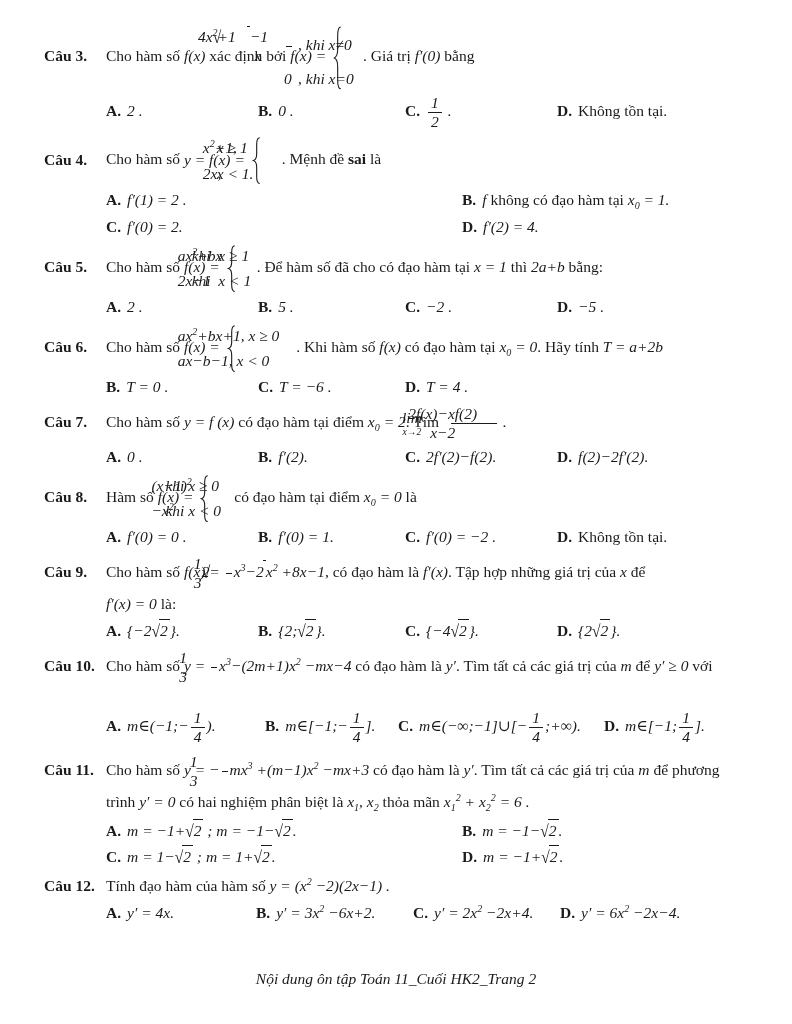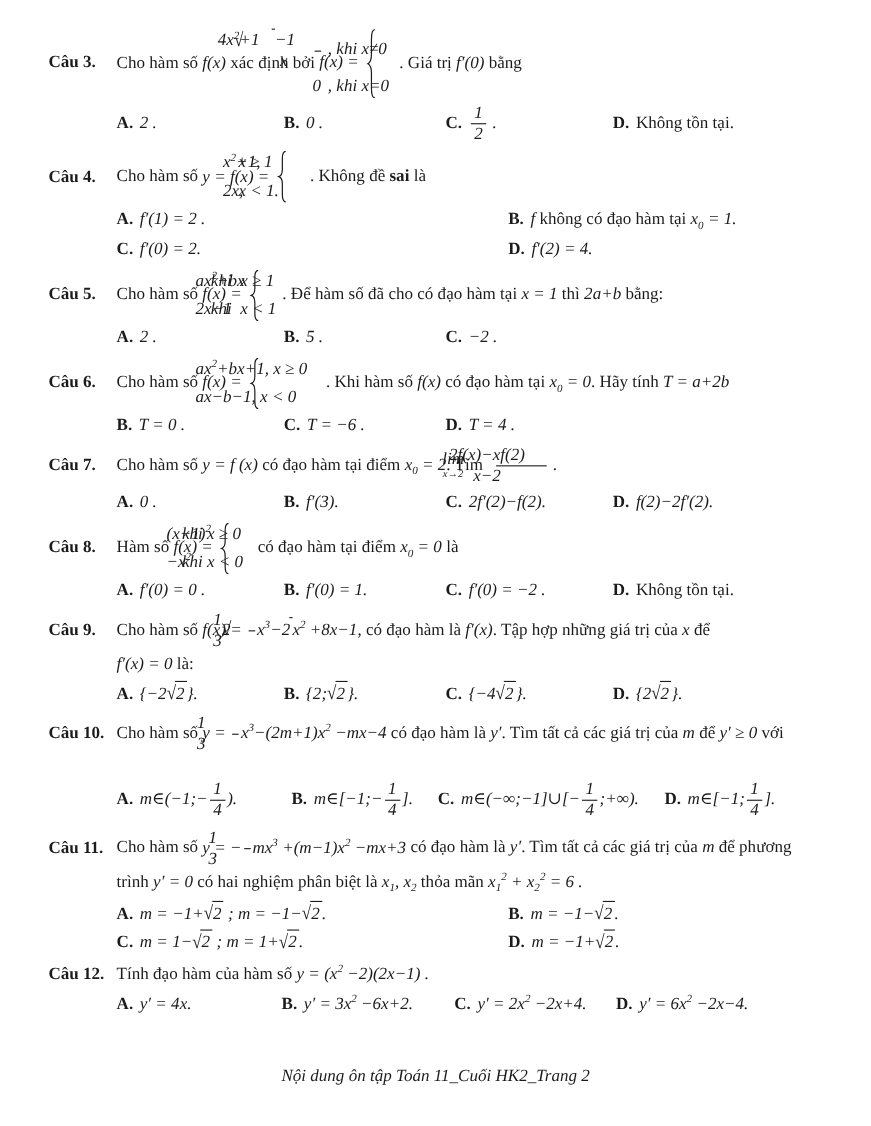--- a/index.html
+++ b/index.html
@@ -71,40 +71,41 @@
           <span class="opt"><b class="olabel">B.</b><span class="obody"><span class="math">0 .</span></span></span>
           <span class="opt"><b class="olabel">C.</b><span class="obody"><span class="math"><span class="mfrac"><span class="mnum">1</span><span class="mden">2</span></span> .</span></span></span>
           <span class="opt"><b class="olabel">D.</b><span class="obody"><span class="txt">Không tồn tại.</span></span></span>
         </div>
       </section>
 
   <section class="q">
     <div class="qpara">
       <span class="qlabel">Câu 4.</span><span class="qstem"><span class="txt">Cho hàm số </span><span class="math">y = f(x) = <span class="mcases"><span class="mbrace"><svg viewBox="0 0 10 40" preserveAspectRatio="none">
                     <path d="M8.6 .6C6 .6 5.2 2.4 5.2 6.2L5.2 14.5C5.2 17.6 4.4 19.3 1.6 20 4.4 20.7 5.2 22.4 5.2 25.5L5.2 33.8C5.2 37.6 6 39.4 8.6 39.4" fill="none" stroke="#1b1b1b" stroke-width="1.1" vector-effect="non-scaling-stroke"></path>
-                  </svg></span><span class="mcol"><span class="mcx">x<sup>2</sup>+1,</span><span class="mcc">x ≥ 1</span><span class="mcx">2x,</span><span class="mcc">x &lt; 1.</span></span></span></span><span class="txt">. Không đề </span><span class="txt bold">sai</span><span class="txt"> là</span></span>
+                  </svg></span><span class="mcol"><span class="mcx">x<sup>2</sup>+1,</span><span class="mcc">x ≥ 1</span><span class="mcx">2x,</span><span class="mcc">x &lt; 1.</span></span></span></span><span class="txt">. Mệnh đề </span><span class="txt bold">sai</span><span class="txt"> là</span></span>
     </div>
   <div class="opts lay-g2">
           <span class="opt"><b class="olabel">A.</b><span class="obody"><span class="math">f′(1) = 2 .</span></span></span>
           <span class="opt"><b class="olabel">B.</b><span class="obody"><span class="math">f</span><span class="txt"> không có đạo hàm tại </span><span class="math">x<sub>0</sub> = 1.</span></span></span>
           <span class="opt"><b class="olabel">C.</b><span class="obody"><span class="math">f′(0) = 2.</span></span></span>
           <span class="opt"><b class="olabel">D.</b><span class="obody"><span class="math">f′(2) = 4.</span></span></span>
         </div>
       </section>
 
   <section class="q">
     <div class="qpara">
       <span class="qlabel">Câu 5.</span><span class="qstem"><span class="txt">Cho hàm số </span><span class="math">f(x) = <span class="mcases"><span class="mbrace"><svg viewBox="0 0 10 40" preserveAspectRatio="none">
                     <path d="M8.6 .6C6 .6 5.2 2.4 5.2 6.2L5.2 14.5C5.2 17.6 4.4 19.3 1.6 20 4.4 20.7 5.2 22.4 5.2 25.5L5.2 33.8C5.2 37.6 6 39.4 8.6 39.4" fill="none" stroke="#1b1b1b" stroke-width="1.1" vector-effect="non-scaling-stroke"></path>
                   </svg></span><span class="mcol"><span class="mcx">ax<sup>2</sup>+bx</span><span class="mcc">khi  x ≥ 1</span><span class="mcx">2x−1</span><span class="mcc">khi  x &lt; 1</span></span></span></span><span class="txt">. Để hàm số đã cho có đạo hàm tại </span><span class="math">x = 1</span><span class="txt"> thì </span><span class="math">2a+b</span><span class="txt"> bằng:</span></span>
     </div>
   <div class="opts lay-r4">
           <span class="opt"><b class="olabel">A.</b><span class="obody"><span class="math">2 .</span></span></span>
           <span class="opt"><b class="olabel">B.</b><span class="obody"><span class="math">5 .</span></span></span>
           <span class="opt"><b class="olabel">C.</b><span class="obody"><span class="math">−2 .</span></span></span>
+          <span class="opt"><b class="olabel">D.</b><span class="obody"><span class="math">−5 .</span></span></span>
         </div>
       </section>
 
   <section class="q">
     <div class="qpara">
       <span class="qlabel">Câu 6.</span><span class="qstem"><span class="txt">Cho hàm số </span><span class="math">f(x) = <span class="mcases"><span class="mbrace"><svg viewBox="0 0 10 40" preserveAspectRatio="none">
                     <path d="M8.6 .6C6 .6 5.2 2.4 5.2 6.2L5.2 14.5C5.2 17.6 4.4 19.3 1.6 20 4.4 20.7 5.2 22.4 5.2 25.5L5.2 33.8C5.2 37.6 6 39.4 8.6 39.4" fill="none" stroke="#1b1b1b" stroke-width="1.1" vector-effect="non-scaling-stroke"></path>
                   </svg></span><span class="mcol"><span class="mcx">ax<sup>2</sup>+bx+1, x ≥ 0</span><span class="mcc"> </span><span class="mcx">ax−b−1, x &lt; 0</span><span class="mcc"> </span></span></span></span><span class="txt">. Khi hàm số </span><span class="math">f(x)</span><span class="txt"> có đạo hàm tại </span><span class="math">x<sub>0</sub> = 0</span><span class="txt">. Hãy tính </span><span class="math">T = a+2b</span></span>
     </div>
   <div class="opts lay-r4">
@@ -113,21 +114,21 @@
           <span class="opt"><b class="olabel">D.</b><span class="obody"><span class="math">T = 4 .</span></span></span>
         </div>
       </section>
 
   <section class="q">
     <div class="qpara">
       <span class="qlabel">Câu 7.</span><span class="qstem"><span class="txt">Cho hàm số </span><span class="math">y = f (x)</span><span class="txt"> có đạo hàm tại điểm </span><span class="math">x<sub>0</sub> = 2</span><span class="txt">. Tìm </span><span class="math"><span class="munder"><span class="ubase">lim</span><span class="usub">x→2</span></span> <span class="mfrac"><span class="mnum">2f(x)−xf(2)</span><span class="mden">x−2</span></span></span><span class="txt"> .</span></span>
     </div>
   <div class="opts lay-r4">
           <span class="opt"><b class="olabel">A.</b><span class="obody"><span class="math">0 .</span></span></span>
-          <span class="opt"><b class="olabel">B.</b><span class="obody"><span class="math">f′(3).</span></span></span>
+          <span class="opt"><b class="olabel">B.</b><span class="obody"><span class="math">f′(2).</span></span></span>
           <span class="opt"><b class="olabel">C.</b><span class="obody"><span class="math">2f′(2)−f(2).</span></span></span>
           <span class="opt"><b class="olabel">D.</b><span class="obody"><span class="math">f(2)−2f′(2).</span></span></span>
         </div>
       </section>
 
   <section class="q">
     <div class="qpara">
       <span class="qlabel">Câu 8.</span><span class="qstem"><span class="txt">Hàm số </span><span class="math">f(x) = <span class="mcases"><span class="mbrace"><svg viewBox="0 0 10 40" preserveAspectRatio="none">
                     <path d="M8.6 .6C6 .6 5.2 2.4 5.2 6.2L5.2 14.5C5.2 17.6 4.4 19.3 1.6 20 4.4 20.7 5.2 22.4 5.2 25.5L5.2 33.8C5.2 37.6 6 39.4 8.6 39.4" fill="none" stroke="#1b1b1b" stroke-width="1.1" vector-effect="non-scaling-stroke"></path>
                   </svg></span><span class="mcol"><span class="mcx">(x−1)<sup>2</sup></span><span class="mcc">khi x ≥ 0</span><span class="mcx">−x<sup>2</sup></span><span class="mcc">khi x &lt; 0</span></span></span></span><span class="txt"> có đạo hàm tại điểm </span><span class="math">x<sub>0</sub> = 0</span><span class="txt"> là</span></span>

